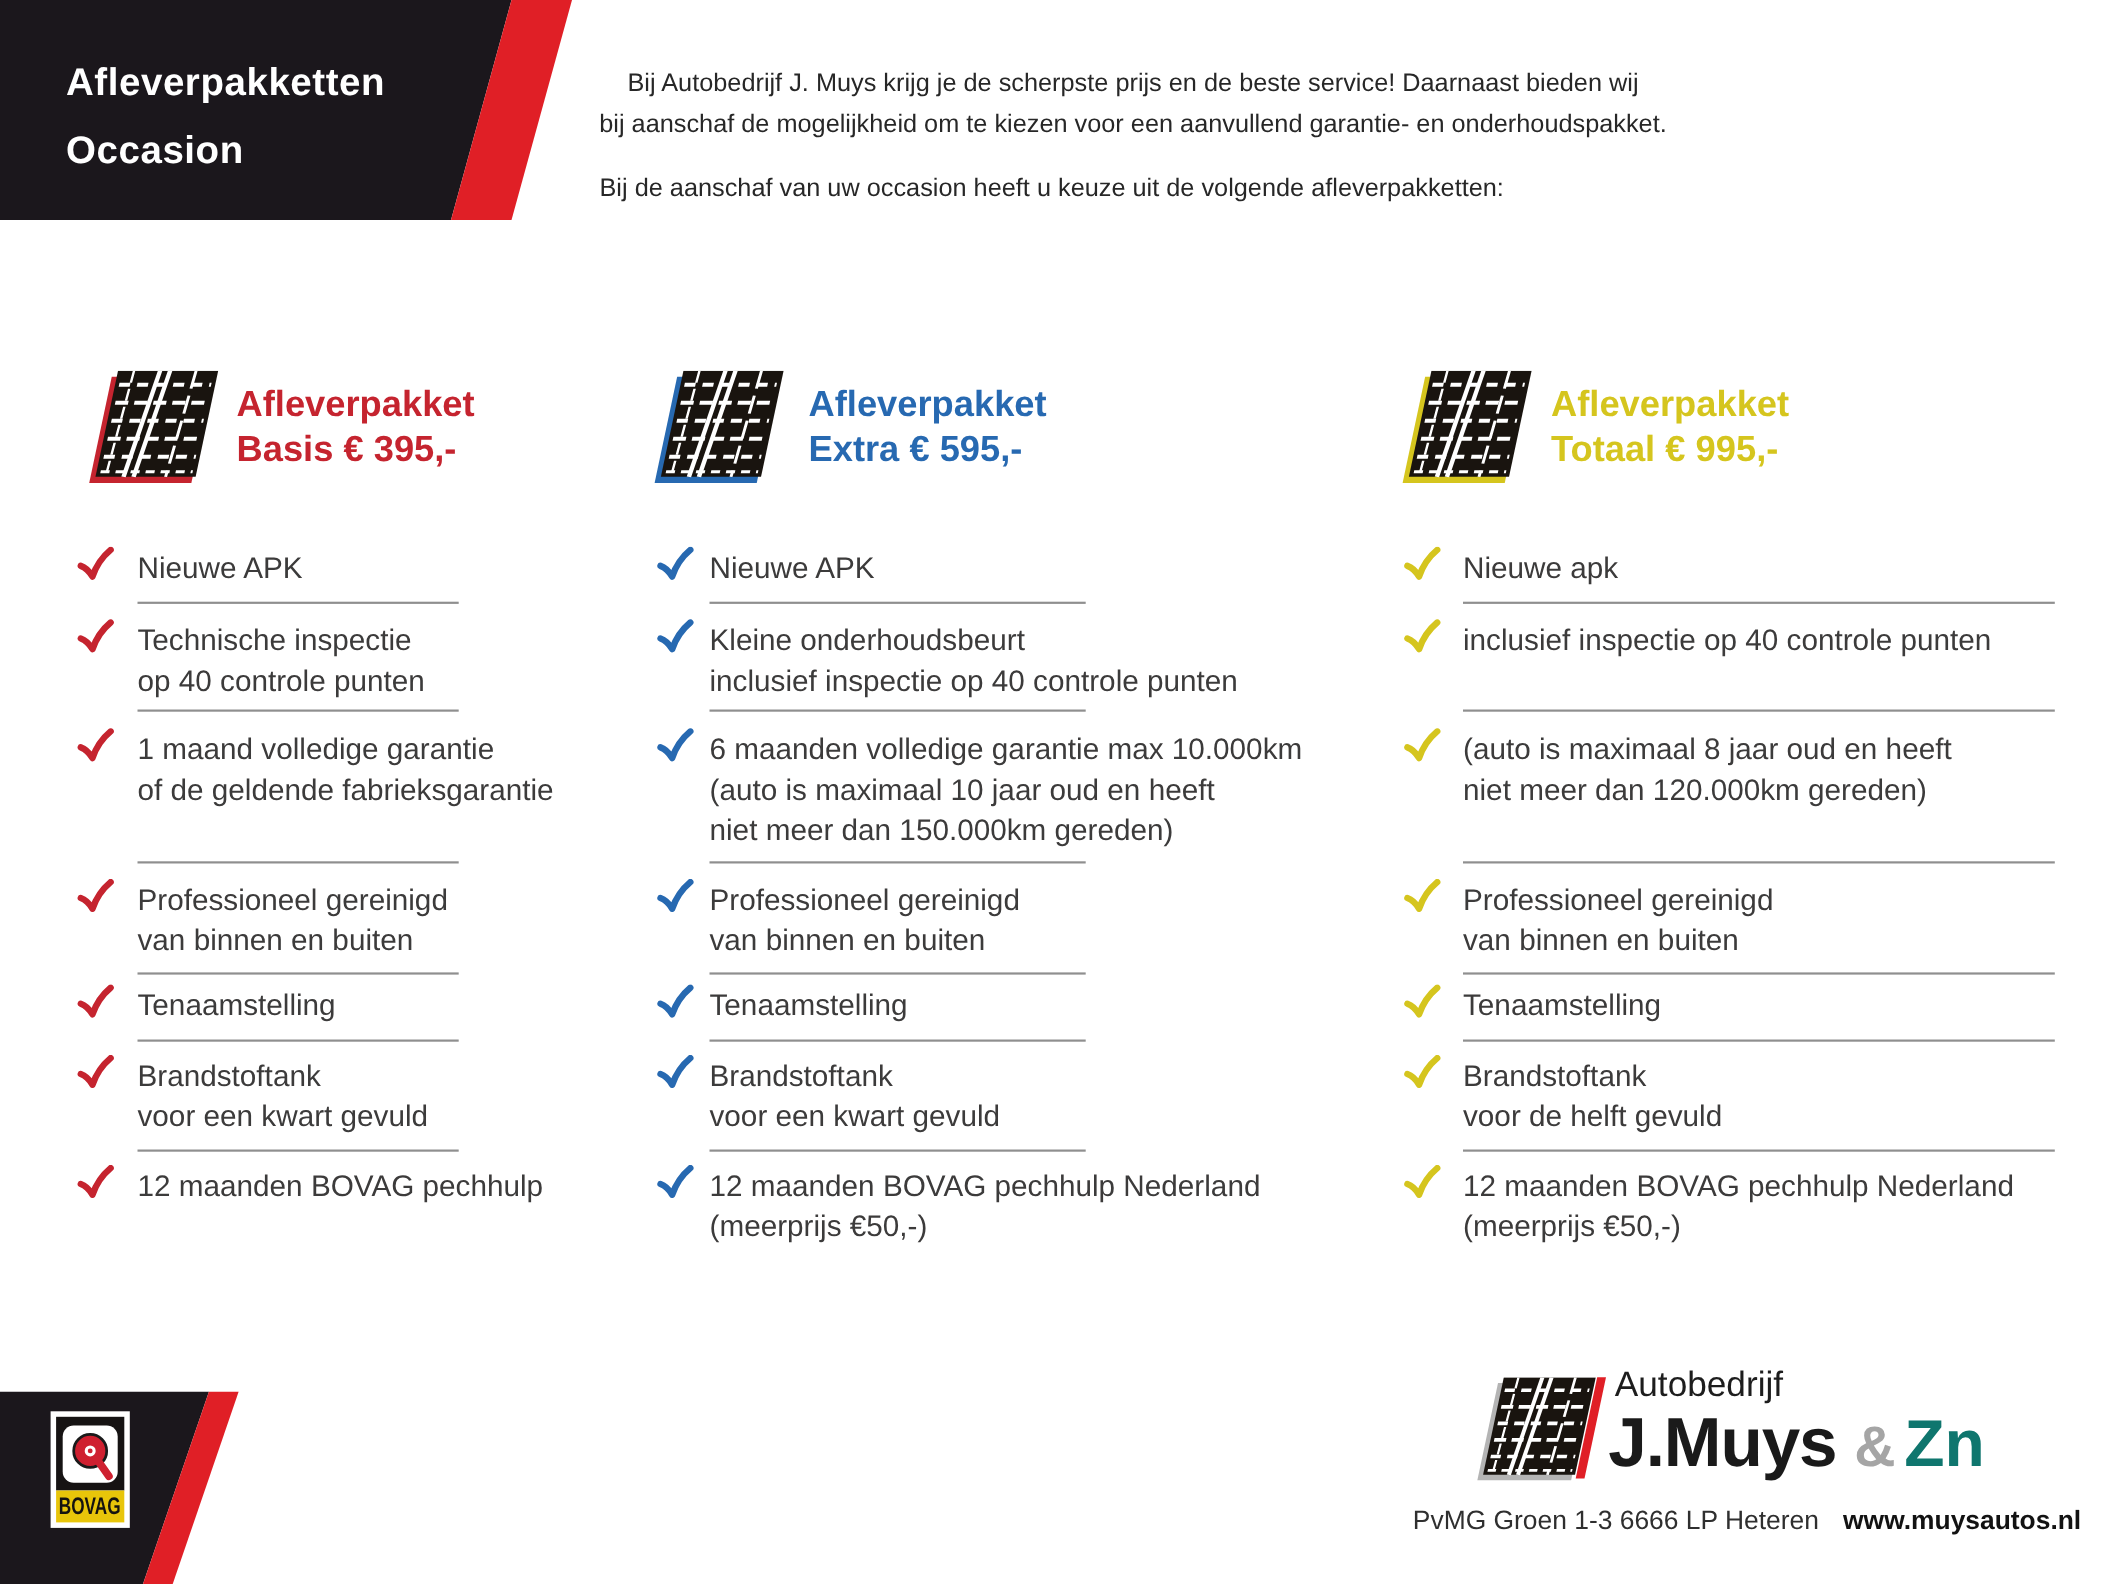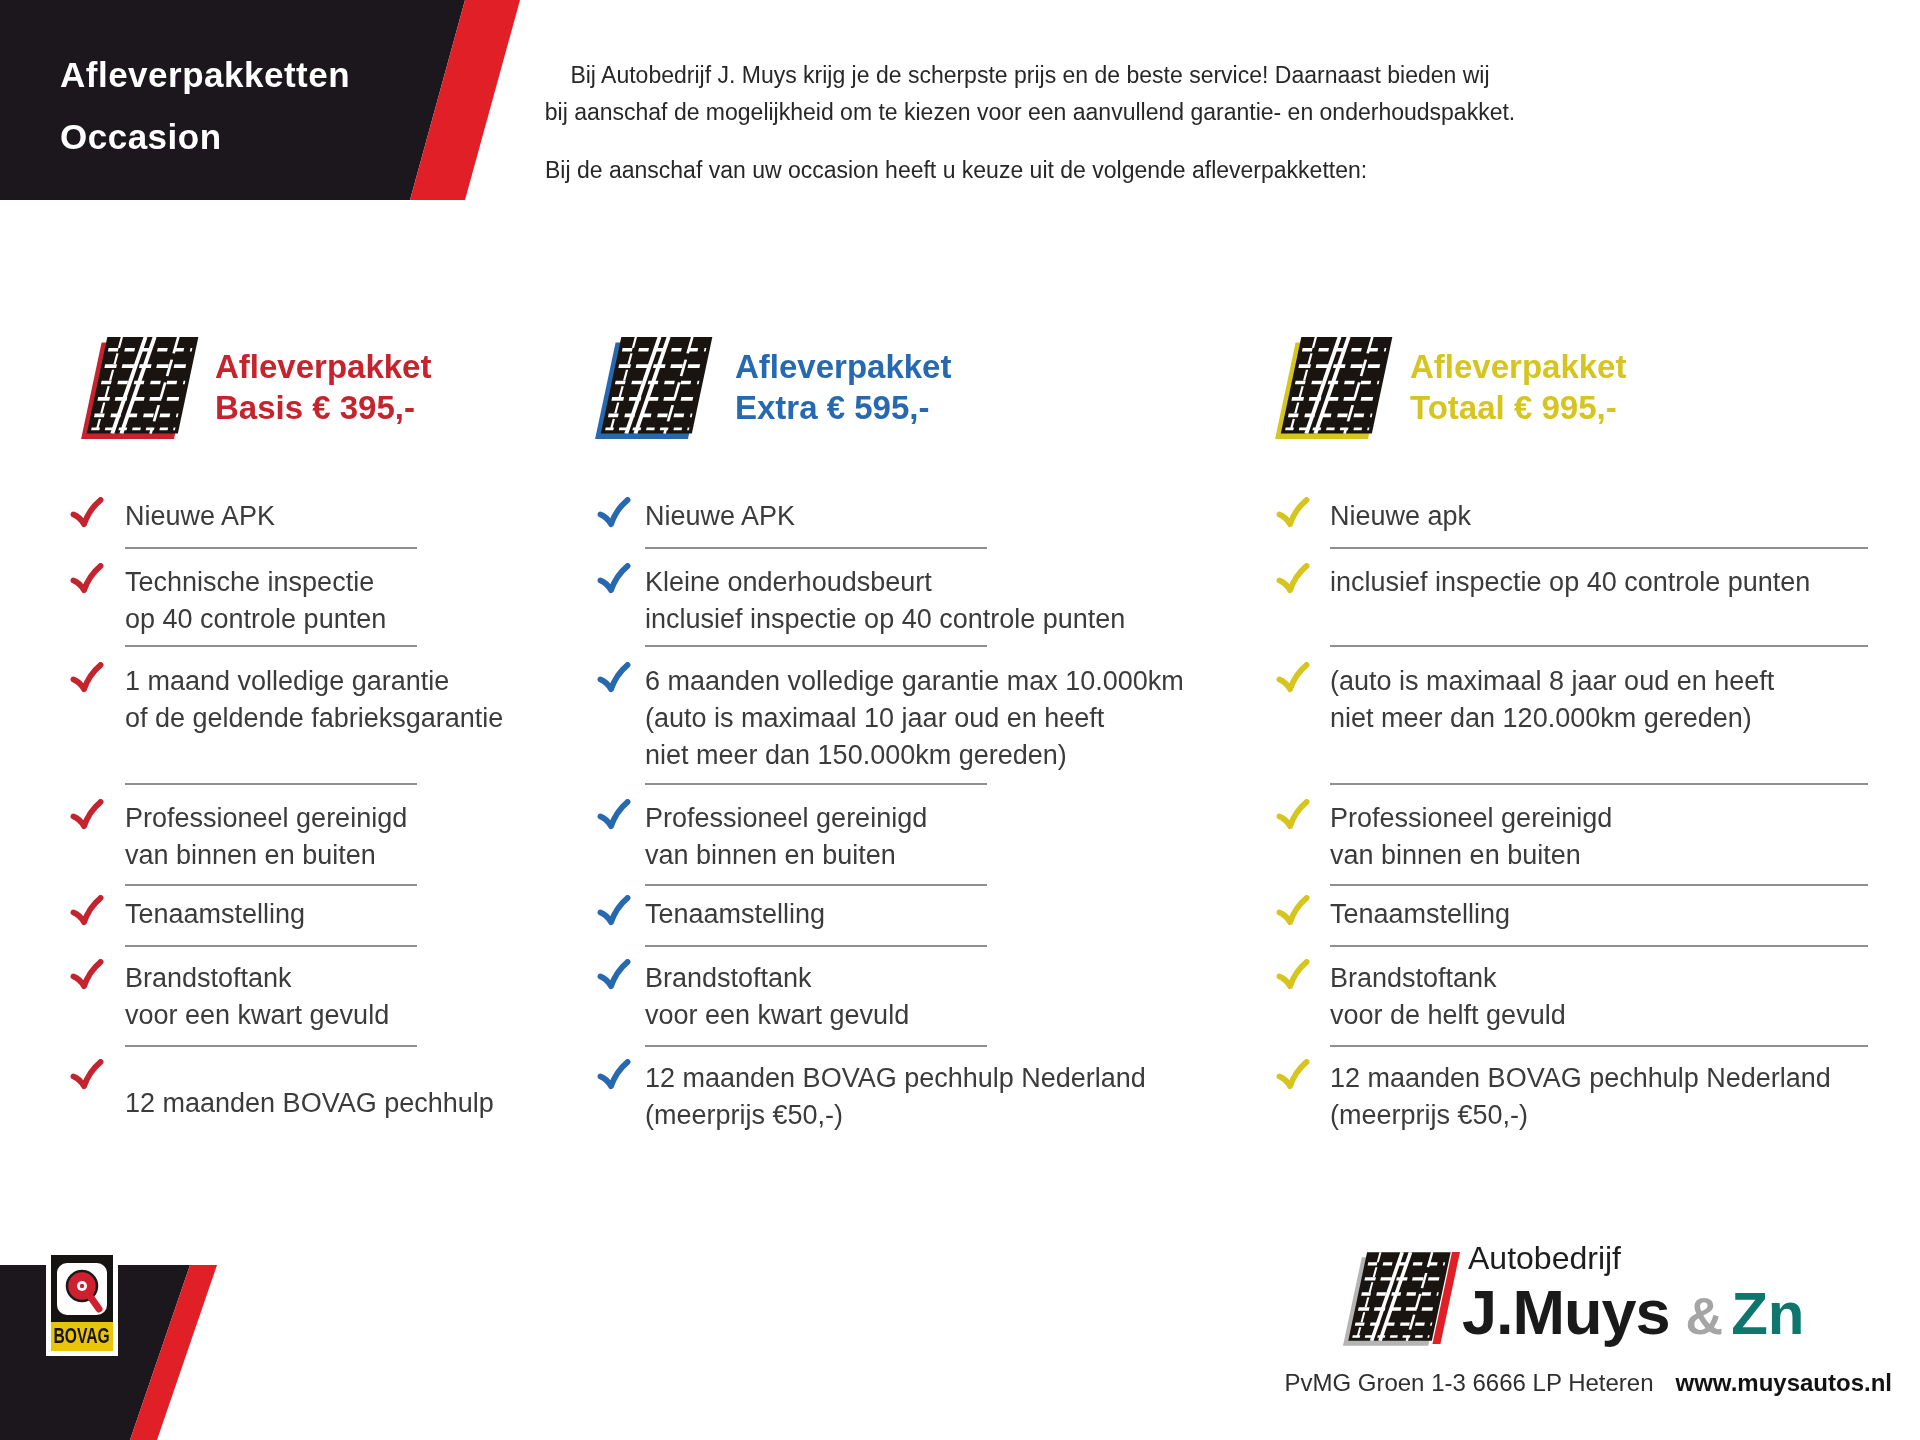--- a/index.html
+++ b/index.html
@@ -26,21 +26,21 @@
   .intro .l3 { text-align: left; padding-left: 35px; margin-top: 21px; white-space: nowrap; }
   .pkg-title { position: absolute; font-size: 33px; font-weight: bold; line-height: 41px; white-space: nowrap; }
   .tire { position: absolute; width: 122px; height: 102px; }
   .dealer-tire { position: absolute; left: 1342px; top: 1252px; width: 112px; height: 94px; }
   .check { position: absolute; width: 34px; height: 31px; }
   .item { position: absolute; font-size: 27px; line-height: 37px; color: #3c3b3b; }
   .item-line { white-space: nowrap; }
   .sep { position: absolute; height: 2px; background: #8f8f8f; }
   .footer-left-svg { position: absolute; left: 0; top: 1265px; }
   .bovag {
-    position: absolute; left: 46px; top: 1250px; width: 72px; height: 106px;
+    position: absolute; left: 46px; top: 1283px; width: 72px; height: 106px;
     background: #ffffff; padding: 5px; display: flex; flex-direction: column;
   }
   .bovag-emblem { flex: 1; background: #161313; display: flex; align-items: center; justify-content: center; }
   .bovag-label {
     height: 29px; background: var(--bovag-yellow); color: #151310;
     font-weight: bold; font-size: 17px;
     display: flex; align-items: center; justify-content: center;
   }
   .bovag-label span { transform: scale(.92, 1.28); letter-spacing: 0px; }
   .footer-stripe {
@@ -137,21 +137,21 @@
       <svg class="check" viewBox="0 0 34 32" style="left:70px;top:959px" aria-hidden="true">
         <path d="M3 18 Q9 20 14 28 Q19 13 31 3" fill="none" stroke="#c5242f" stroke-width="6" stroke-linecap="round" stroke-linejoin="round"></path>
       </svg>
       <div class="item" style="left:125px;top:960px">
         <div class="item-line">Brandstoftank</div>
         <div class="item-line">voor een kwart gevuld</div>
       </div>
       <svg class="check" viewBox="0 0 34 32" style="left:70px;top:1059px" aria-hidden="true">
         <path d="M3 18 Q9 20 14 28 Q19 13 31 3" fill="none" stroke="#c5242f" stroke-width="6" stroke-linecap="round" stroke-linejoin="round"></path>
       </svg>
-      <div class="item" style="left:125px;top:1085px">
+      <div class="item" style="left:125px;top:1060px">
         <div class="item-line">12 maanden BOVAG pechhulp</div>
       </div>
       <div class="sep" style="left:125px;top:547px;width:292px"></div>
       <div class="sep" style="left:125px;top:645px;width:292px"></div>
       <div class="sep" style="left:125px;top:783px;width:292px"></div>
       <div class="sep" style="left:125px;top:884px;width:292px"></div>
       <div class="sep" style="left:125px;top:945px;width:292px"></div>
       <div class="sep" style="left:125px;top:1045px;width:292px"></div>
     </div>
     <div class="pkg">

